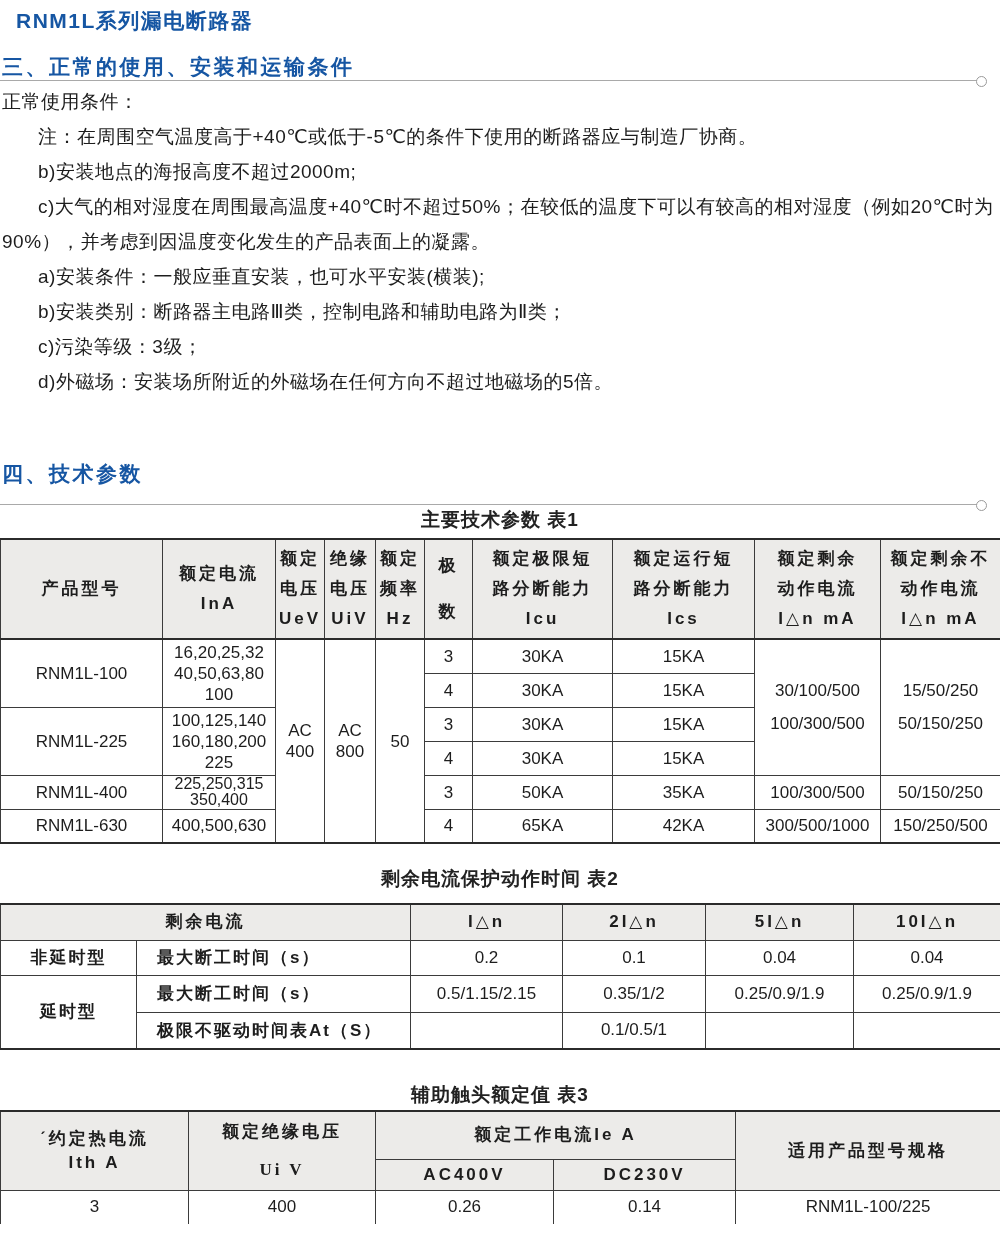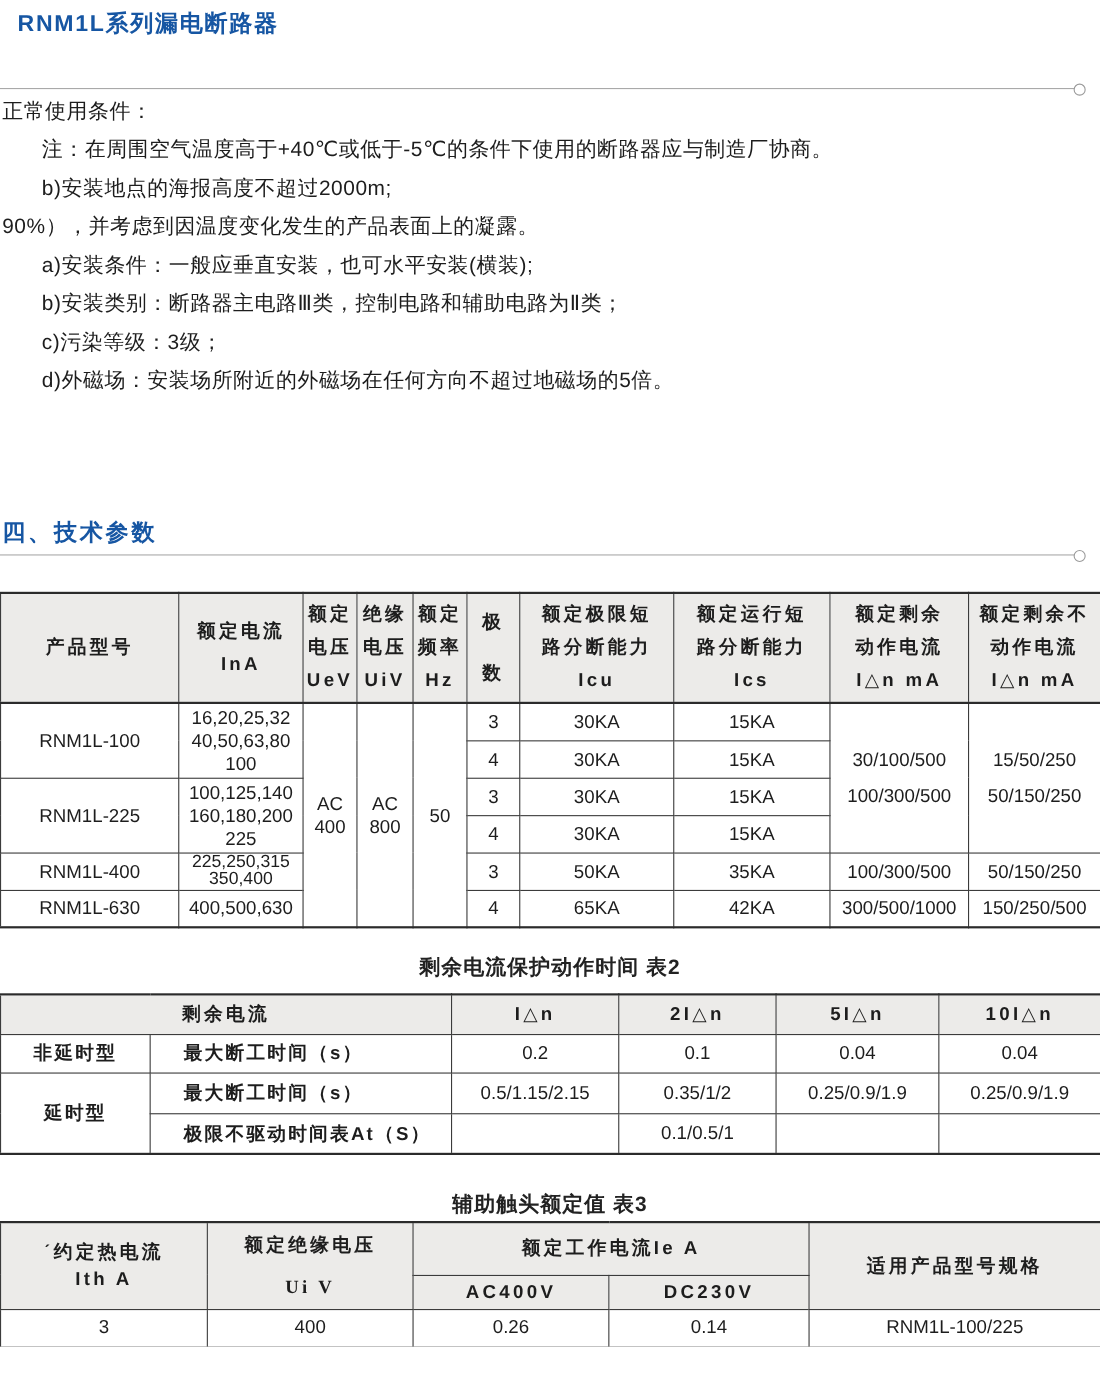--- a/index.html
+++ b/index.html
@@ -2,21 +2,21 @@
 <html><head>
 <meta charset="utf-8">
 <style>
   html,body{margin:0;padding:0;background:#fff;}
   body{width:1000px;height:1256px;font-family:"Liberation Sans","DejaVu Sans",sans-serif;color:#1d1d1d;}
   .page{position:relative;width:1000px;height:1224px;overflow:hidden;background:#fff;}
 
   .doc-title{position:absolute;top:7px;left:16px;font-size:21px;font-weight:bold;color:#1656a3;letter-spacing:1.5px;white-space:nowrap;}
   .sec-heading{position:absolute;left:2px;font-size:21px;font-weight:bold;color:#1656a3;letter-spacing:2.5px;white-space:nowrap;}
   #sec3{top:53px;}
-  #sec4{top:470px;}
+  #sec4{top:460px;}
 
   .divider{position:absolute;left:0;width:983px;height:0;border-top:1px solid #a9a9a9;}
   #divider1{top:80px;}
   #divider2{top:504px;}
   .knob{position:absolute;left:976px;top:-5px;width:9px;height:9px;border:1px solid #9a9a9a;border-radius:50%;background:#fff;}
 
   .textblock{position:absolute;top:84px;left:2px;width:996px;font-size:19px;letter-spacing:0.5px;}
   .tline{height:35px;line-height:35px;white-space:nowrap;}
   .tline.indent{padding-left:36px;}
 
@@ -37,56 +37,59 @@
   #table1 td{line-height:21px;}
   #table1 th.th-poles{line-height:46px;}
   #table1 td.cell-tight{line-height:16px;font-size:16px;}
   #table1 td.cell-wide{line-height:33px;margin-left:44px;}
 
   #table2{top:903px;}
   #table2 thead tr{height:36px;}
   #table2 tbody tr{height:37px;}
   #table2 tbody tr:first-child{height:35px;}
   #table2 td.type,#table2 td.param{font-weight:bold;letter-spacing:2px;}
-  #table2 td.param{text-align:left;padding-left:30px;}
+  #table2 td.param{text-align:left;padding-left:20px;}
 
   #table3{top:1110px;}
   #table3 tr.hr1{height:48px;}
   #table3 tr.hr2{height:30px;}
   #table3 tbody tr{height:34px;}
   #table3 th.ith-cell{line-height:24px;}
   #table3 th.ui-cell{line-height:38px;font-family:Liberation Serif, serif;}
 </style>
 </head>
 <body>
 
 <div class="page">
 
   <div class="doc-title">RNM1L系列漏电断路器</div>
 
+  <div class="sec-heading" id="sec3">三、正常的使用、安装和运输条件</div>
   <div class="divider" id="divider1">
     <span class="knob"></span>
   </div>
 
   <div class="textblock">
     <div class="tline">正常使用条件：</div>
     <div class="tline indent">注：在周围空气温度高于+40℃或低于-5℃的条件下使用的断路器应与制造厂协商。</div>
     <div class="tline indent">b)安装地点的海报高度不超过2000m;</div>
+    <div class="tline indent">c)大气的相对湿度在周围最高温度+40℃时不超过50%；在较低的温度下可以有较高的相对湿度（例如20℃时为</div>
     <div class="tline">90%），并考虑到因温度变化发生的产品表面上的凝露。</div>
     <div class="tline indent">a)安装条件：一般应垂直安装，也可水平安装(横装);</div>
     <div class="tline indent">b)安装类别：断路器主电路Ⅲ类，控制电路和辅助电路为Ⅱ类；</div>
     <div class="tline indent">c)污染等级：3级；</div>
     <div class="tline indent">d)外磁场：安装场所附近的外磁场在任何方向不超过地磁场的5倍。</div>
   </div>
 
   <div class="sec-heading" id="sec4">四、技术参数</div>
   <div class="divider" id="divider2">
     <span class="knob"></span>
   </div>
 
+  <div class="tbl-title" id="t1-title">主要技术参数 表1</div>
 
   <table id="table1">
     <colgroup>
       <col style="width:162px">
         <col style="width:113px">
         <col style="width:49px">
         <col style="width:51px">
       <col style="width:49px">
         <col style="width:48px">
         <col style="width:140px">

